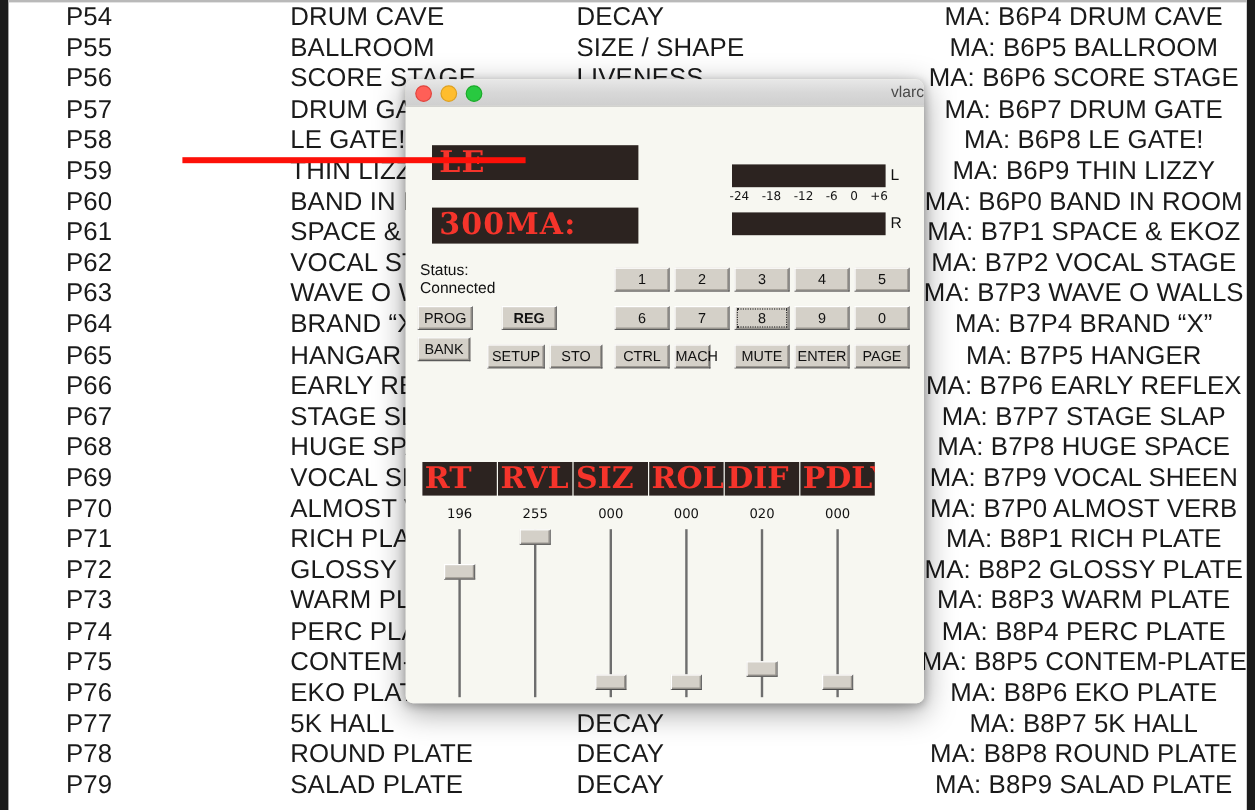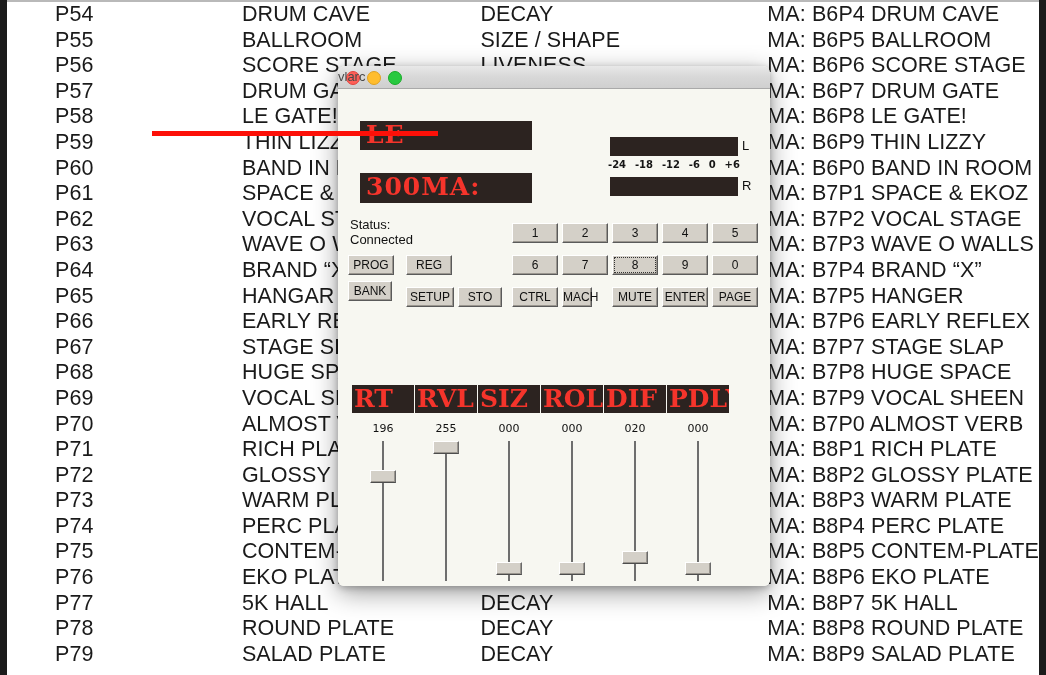--- a/index.html
+++ b/index.html
@@ -60,21 +60,21 @@
     color: #1a1a1a;
     letter-spacing: 0.1px;
     white-space: nowrap;
     padding: 0;
     line-height: 25.6px;
     vertical-align: middle;
   }
   .c-num   { width: 190px; padding-left: 48px; }
   .c-name  { width: 240px; }
   .c-param { width: 290px; }
-  .c-addr  { width: 264px; }
+  .c-addr  { width: 264px; text-align: center; }
 
   
   #red-underline {
     position: absolute;
     left: 152px;
     top: 131px;
     width: 286px;
     height: 5px;
     background: #fd1008;
     z-index: 40;
@@ -106,21 +106,21 @@
     left: 8px; top: 5px;
     display: flex; gap: 7px;
   }
   .light { width: 12px; height: 12px; border-radius: 50%; }
   .light.red    { background: #ff5f57; border: 1px solid #e0443e; }
   .light.yellow { background: #ffbd2e; border: 1px solid #dea123; }
   .light.green  { background: #28c940; border: 1px solid #1aab29; }
   #win-title {
     position: absolute;
     left: 0; right: 0; top: 3px;
-    text-align: left;
+    text-align: right;
     font-size: 13px;
     color: #4a4a4a;
   }
 
   #app-body {
     position: relative;
     width: 432px;
     height: 498px;
     background: #f7f7f1;
   }
@@ -159,21 +159,21 @@
   #meter-l-label { left: 404px; top: 49px; }
   #meter-r-label { left: 404px; top: 89px; }
   #meter-scale {
     position: absolute;
     left: 270px; top: 70px;
     width: 132px;
     display: flex;
     justify-content: space-between;
     font-family: "DejaVu Sans", sans-serif;
     font-size: 10px;
-    font-weight: bold;
+    font-weight: normal;
     color: #151515;
   }
 
   
   #status-block {
     position: absolute;
     left: 12px; top: 128px;
     font-size: 13px;
     color: #111;
     line-height: 15px;
@@ -465,21 +465,21 @@
           <div class="btn num" style="left: 224px; top: 134px;">2</div>
           <div class="btn num" style="left: 274px; top: 134px;">3</div>
           <div class="btn num" style="left: 324px; top: 134px;">4</div>
           <div class="btn num" style="left: 374px; top: 134px;">5</div>
           <div class="btn num" style="left: 174px; top: 166px;">6</div>
           <div class="btn num" style="left: 224px; top: 166px;">7</div>
           <div class="btn num focused" style="left: 274px; top: 166px;">8</div>
           <div class="btn num" style="left: 324px; top: 166px;">9</div>
           <div class="btn num" style="left: 374px; top: 166px;">0</div>
           <div class="btn cmd" style="left: 10px; top: 166px;">PROG</div>
-          <div class="btn cmd" style="left: 68px; top: 166px;">REG</div>
+          <div class="btn cmd" style="left: 80px; top: 166px; font-weight: bold;">REG</div>
           <div class="btn cmd" style="left: 10px; top: 192px; width: 44px;">BANK</div>
           <div class="btn cmd" style="left: 68px; top: 198px; width: 48px;">SETUP</div>
           <div class="btn cmd" style="left: 120px; top: 198px; width: 44px;">STO</div>
           <div class="btn cmd" style="left: 174px; top: 198px; width: 46px;">CTRL</div>
           <div class="btn cmd" style="left: 224px; top: 198px; width: 30px;">MACH</div>
           <div class="btn cmd" style="left: 274px; top: 198px; width: 46px;">MUTE</div>
           <div class="btn cmd" style="left: 324px; top: 198px; width: 46px;">ENTER</div>
           <div class="btn cmd" style="left: 374px; top: 198px; width: 46px;">PAGE</div>
         </div>
 

